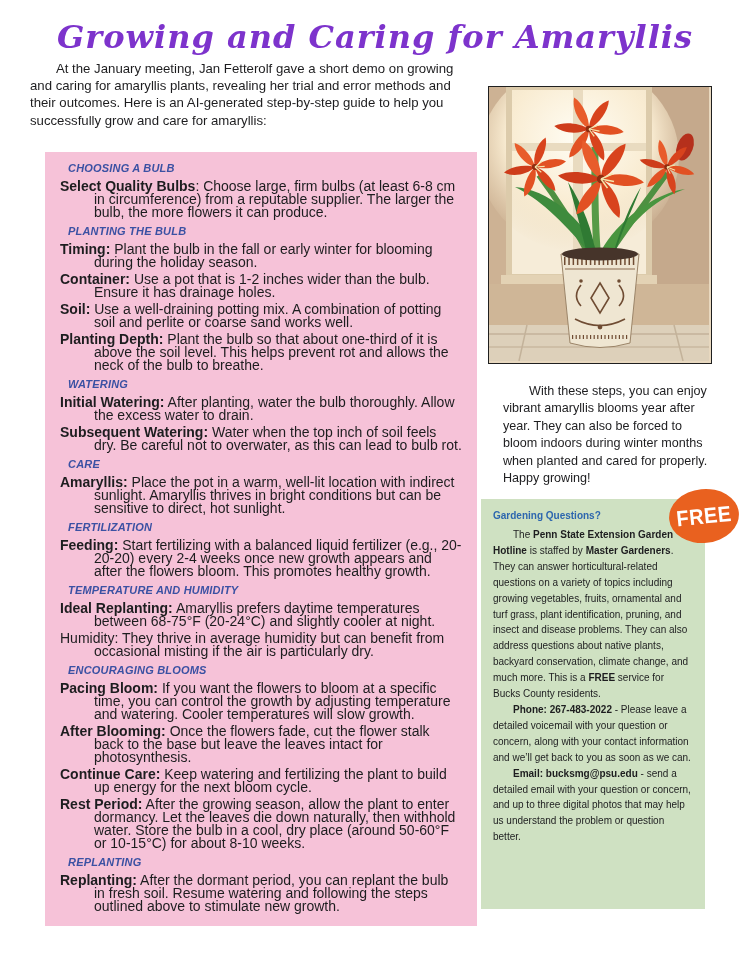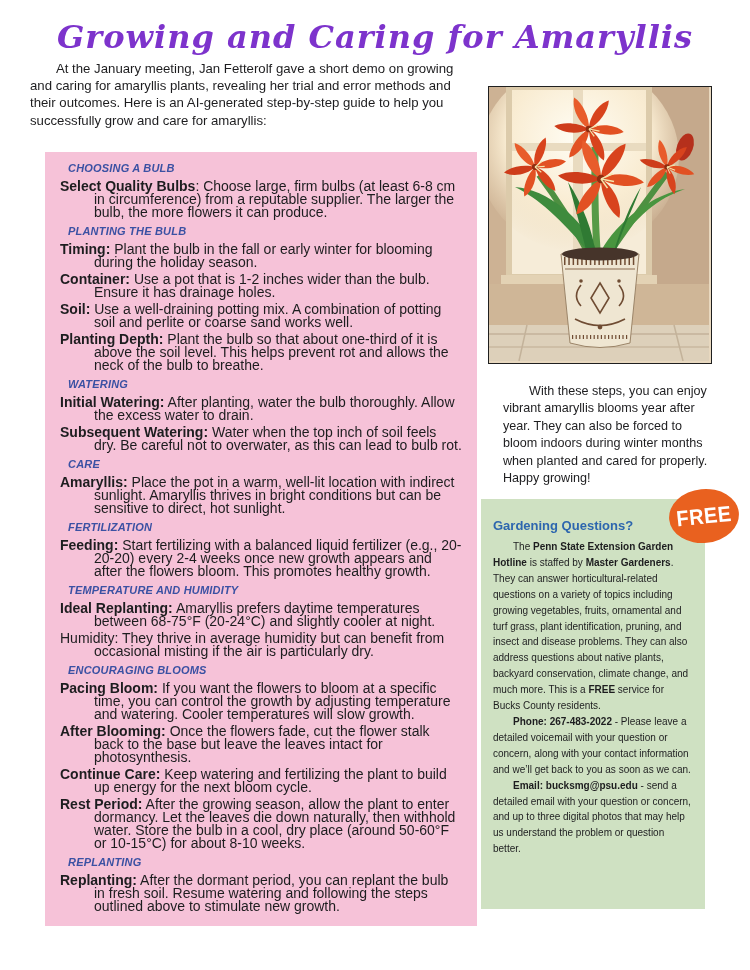--- a/index.html
+++ b/index.html
@@ -36,21 +36,21 @@
   .photo svg{display:block;}
   .outro{
     position:absolute;left:499px;top:379px;width:215px;margin:4px;
     font-size:12.6px;line-height:17.4px;text-indent:26px;
   }
   .hotline{
     position:absolute;left:481px;top:499px;width:224px;box-sizing:border-box;
     background:var(--panel-green,#cfe1c2);padding:9px 12px 12px 12px;min-height:410px;
   }
   .hotline-title{
-    margin:10px 0 6px 0;font-size:13px;font-weight:bold;
+    margin:2px 0 6px 0;font-size:10px;font-weight:bold;
     color:var(--hotline-blue,#2d66ae);
   }
   .hotline-para{
     margin:0;font-size:10px;line-height:15.9px;text-indent:20px;
   }
   .badge{
     position:absolute;right:-34px;top:-10px;width:70px;height:54px;
     background:var(--badge-orange,#e9611f);border-radius:50%;
     display:flex;align-items:center;justify-content:center;
     transform:rotate(-6deg);z-index:5;

